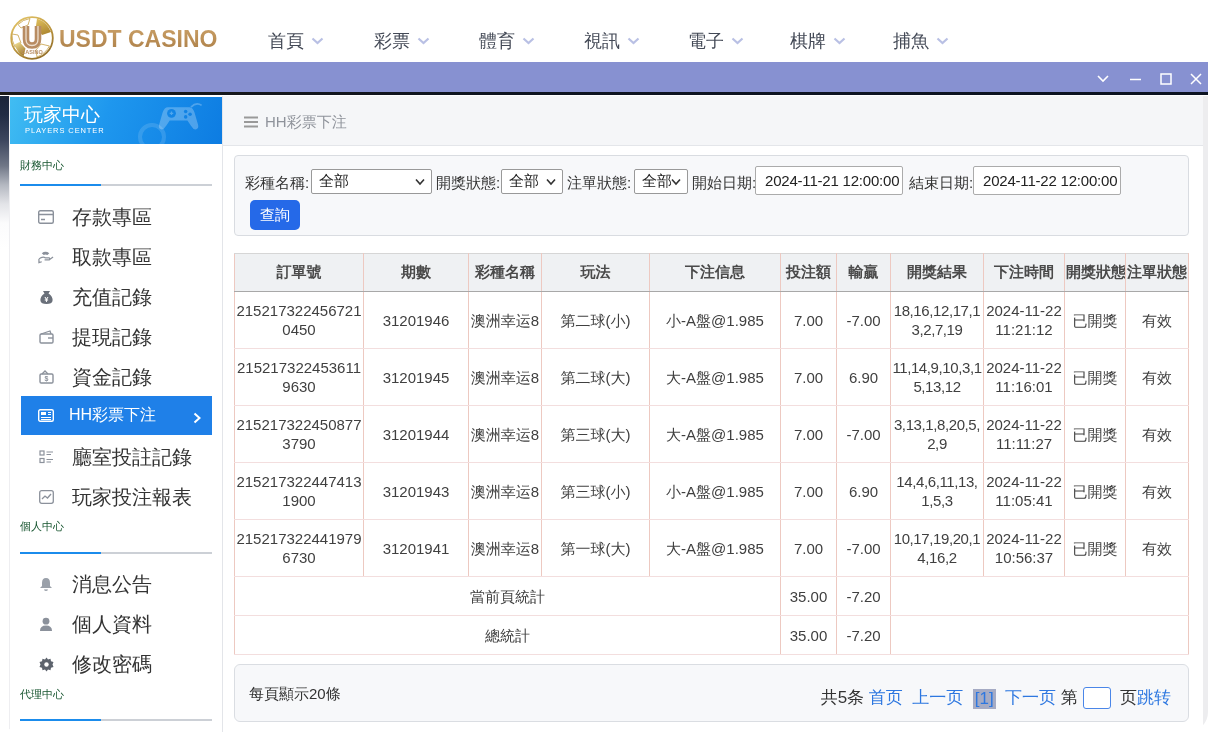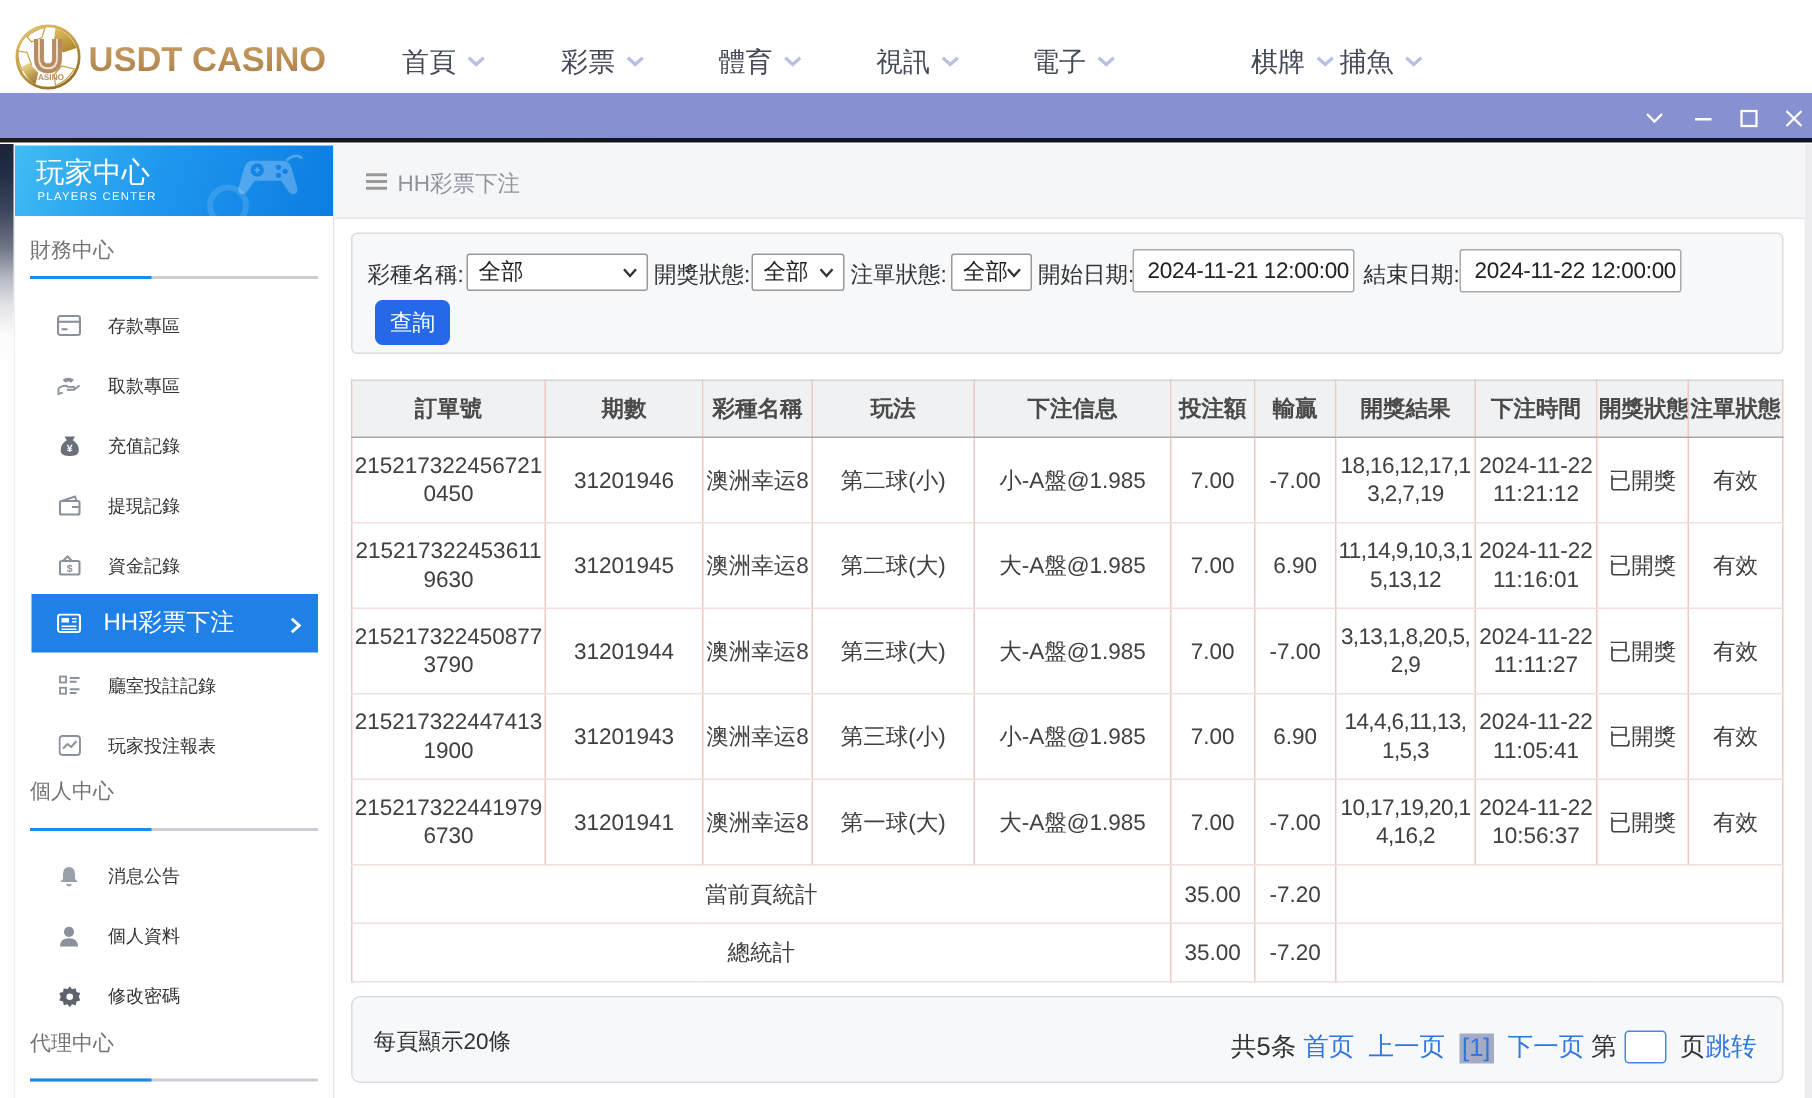--- a/index.html
+++ b/index.html
@@ -1,18 +1,18 @@
 <!DOCTYPE html>
 <html><head>
 <meta charset="utf-8">
 <style>
 * { margin:0; padding:0; box-sizing:border-box; }
 html,body { width:1208px; height:732px; overflow:hidden; background:#fff;
   font-family:"Liberation Sans", sans-serif; }
-#page { position:relative; width:1208px; height:732px; overflow:hidden; }
+#page { position:relative; width:1208px; height:732px; overflow:hidden;border-radius:20px; }
 .abs { position:absolute; }
 
 
 #hdr { left:0; top:0; width:1208px; height:62px; background:#fff; }
 #logoc { left:10px; top:16px; width:43px; height:43px; }
 #logotext { left:59px; top:26px; font-size:23px; font-weight:bold; letter-spacing:0px;
   background:linear-gradient(180deg,#c9a069 0%,#bd9157 45%,#a87c48 100%);
   -webkit-background-clip:text; background-clip:text; color:transparent; }
 .nav { top:31px; height:20px; display:flex; align-items:center; color:#434956; font-size:18px; }
 .nav svg { margin-left:7px; }
@@ -28,26 +28,26 @@
   background:linear-gradient(180deg,#1b2438 0%, #222c44 3%, #3d465e 7%, #707787 11%, #b4b8c1 14%, #e3e4e8 17%, #fbfbfc 20%, #fff 24%, #fff 100%); }
 #sbar { left:1203px; top:96px; width:5px; height:636px; background:#ededef; }
 
 
 #side { left:9px; top:96px; width:214px; height:636px; background:#fff;
   border-right:1px solid #e3e5e9; border-left:1px solid #eeeef1; }
 #shead { left:10px; top:97px; width:212px; height:47px; overflow:hidden;
   background:linear-gradient(110deg,#41bdf2 0%, #1e97ee 45%, #0d7ce2 100%); }
 #shead .t1 { position:absolute; left:14px; top:5px; color:#fff; font-size:19px; }
 #shead .t2 { position:absolute; left:15px; top:29px; color:#fff; font-size:7.5px; letter-spacing:0.9px; }
-.sect { left:20px; color:#737373; font-size:14px; }
+.sect { left:20px; color:#14532d; font-size:11px; }
 .sline { left:20px; width:192px; height:2px; background:#ccd0d6; }
 .sline i { position:absolute; display:block; left:0; top:0; width:81px; height:2px; background:#1b8cec; }
 .mitem { left:21px; width:191px; height:40px; display:flex; align-items:center; }
 .mitem .mi { width:16px; margin-left:17px; display:flex; justify-content:center; }
-.mitem .mt { margin-left:18px; font-size:12px; color:#333; }
+.mitem .mt { margin-left:18px; font-size:20px; color:#333; }
 #selrow { left:21px; top:396px; width:191px; height:39px; background:#1f80e8; display:flex; align-items:center; }
 #selrow .mi { width:18px; margin-left:16px; display:flex; justify-content:center; }
 #selrow .mt { margin-left:14px; font-size:16px; color:#fff; }
 #selrow .arr { position:absolute; right:11px; top:14px; }
 
 
 #crumb { left:223px; top:96px; width:980px; height:50px; background:#f5f6f8;
   border-bottom:1px solid #e4e6ea; }
 .bc { color:#8f939b; font-size:15px; }
 
@@ -126,21 +126,21 @@
       </svg></div>
   <div class="abs nav" style="left:479px;">體育 <svg width="13" height="8">
         <path d="M1.5 1.5 L6.5 6 L11.5 1.5" stroke="#b9c0e4" stroke-width="2.2" fill="none"></path>
       </svg></div>
   <div class="abs nav" style="left:584px;">視訊 <svg width="13" height="8">
         <path d="M1.5 1.5 L6.5 6 L11.5 1.5" stroke="#b9c0e4" stroke-width="2.2" fill="none"></path>
       </svg></div>
   <div class="abs nav" style="left:688px;">電子 <svg width="13" height="8">
         <path d="M1.5 1.5 L6.5 6 L11.5 1.5" stroke="#b9c0e4" stroke-width="2.2" fill="none"></path>
       </svg></div>
-  <div class="abs nav" style="left:834px;justify-content:center;">棋牌 <svg width="13" height="8">
+  <div class="abs nav" style="left:790px;justify-content:center;">棋牌 <svg width="13" height="8">
         <path d="M1.5 1.5 L6.5 6 L11.5 1.5" stroke="#b9c0e4" stroke-width="2.2" fill="none"></path>
       </svg></div>
   <div class="abs nav" style="left:893px;justify-content:center;">捕魚 <svg width="13" height="8">
         <path d="M1.5 1.5 L6.5 6 L11.5 1.5" stroke="#b9c0e4" stroke-width="2.2" fill="none"></path>
       </svg></div>
 
   <div id="purple" class="abs"></div>
   <div id="darkline" class="abs"></div>
   <div class="abs winico" style="left:1097px;"><svg width="12" height="16">
         <path d="M1 5 L6 10 L11 5" stroke="#fff" stroke-width="1.6" fill="none"></path>

